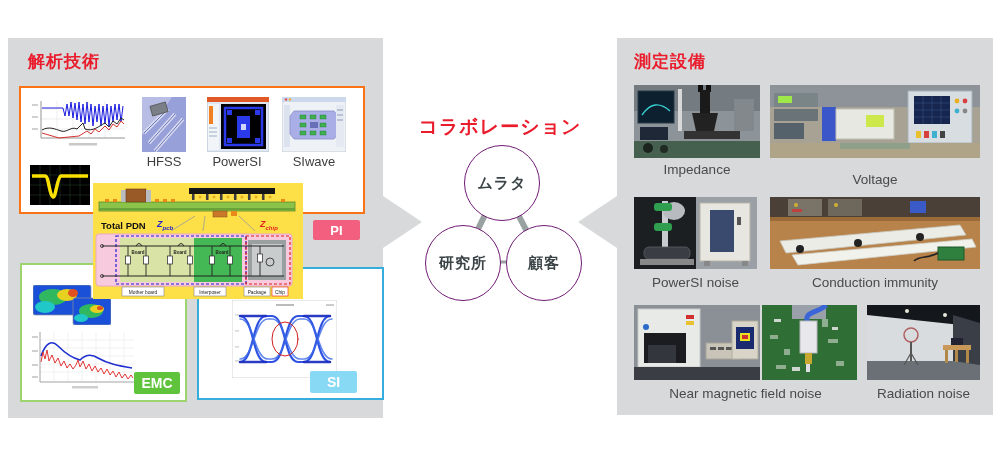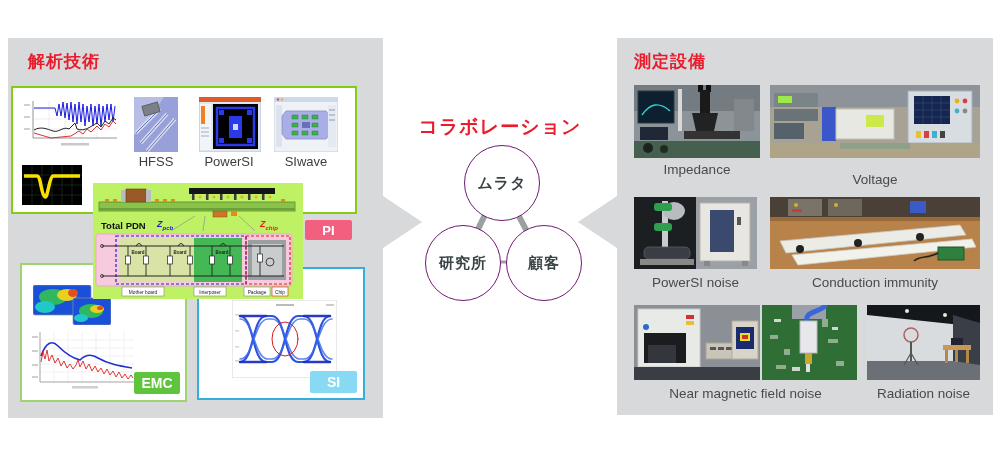--- a/index.html
+++ b/index.html
@@ -7,37 +7,37 @@
           font-family:"Liberation Sans","DejaVu Sans",sans-serif;}
   .abs{position:absolute;}
   .page-title{left:5px;top:4px;font-size:15.5px;color:#2d2d2d;letter-spacing:.5px;}
   .panel{background:#d7d9da;}
   #left-panel{left:8px;top:38px;width:375px;height:380px;}
   #right-panel{left:617px;top:38px;width:376px;height:377px;}
   .panel-heading{font-size:17px;font-weight:bold;color:#ea1c2c;letter-spacing:1px;}
   #measurement-heading{left:634px;top:50px;}
 
   
-  #pi-box{left:11px;top:86px;width:342px;height:124px;background:#fff;border:2px solid #84cc16;}
+  #pi-box{left:19px;top:86px;width:342px;height:124px;background:#fff;border:2px solid #f97316;}
   .tool-label{font-size:13px;color:#3d3d3d;text-align:center;}
   .badge{display:flex;align-items:center;justify-content:center;color:#fff;font-weight:bold;border-radius:2px;}
   #pi-badge{left:292px;top:103px;width:47px;height:20px;background:#f25f7f;font-size:13px;margin-top:29px;}
   #emc-badge{left:112px;top:107px;width:46px;height:22px;background:#5fc33c;font-size:14px;}
   #si-badge{left:111px;top:102px;width:47px;height:22px;background:#87d9f4;font-size:14px;}
 
   
-  #pdn-assembly{left:93px;top:183px;width:210px;height:116px;background:#bef264;z-index:5;}
+  #pdn-assembly{left:93px;top:183px;width:210px;height:116px;background:#fde047;z-index:5;}
   .pdn-title{left:8px;top:37px;font-size:9.5px;font-weight:bold;color:#111;}
   .zlabel{font-size:9px;font-weight:bold;font-style:italic;}
   .zlabel sub{font-size:6px;}
   #z-pcb{left:64px;top:36px;color:#2020d0;}
   #z-chip{left:167px;top:36px;color:#e02020;}
 
   #emc-box{left:20px;top:263px;width:163px;height:135px;background:#fff;border:2px solid #9dd470;}
-  #si-box{left:197px;top:267px;width:164px;height:129px;background:#fff;border:2px solid #35aede;}
+  #si-box{left:197px;top:267px;width:164px;height:129px;background:#fff;border:2px solid #35aede;padding-left:19px;}
 
   
   #arrow-left{left:383px;top:196px;width:0;height:0;border-top:26px solid transparent;
               border-bottom:26px solid transparent;border-left:39px solid #d7d9da;}
   #arrow-right{left:578px;top:196px;width:0;height:0;border-top:26px solid transparent;
                border-bottom:26px solid transparent;border-right:39px solid #d7d9da;}
 
   
   #collab-heading{left:400px;top:114px;width:200px;text-align:center;font-size:19px;font-weight:bold;color:#ea1c2c;letter-spacing:1px;}
   .node-circle{width:74px;height:74px;border-radius:50%;background:#fff;border:1px solid #701a75;

